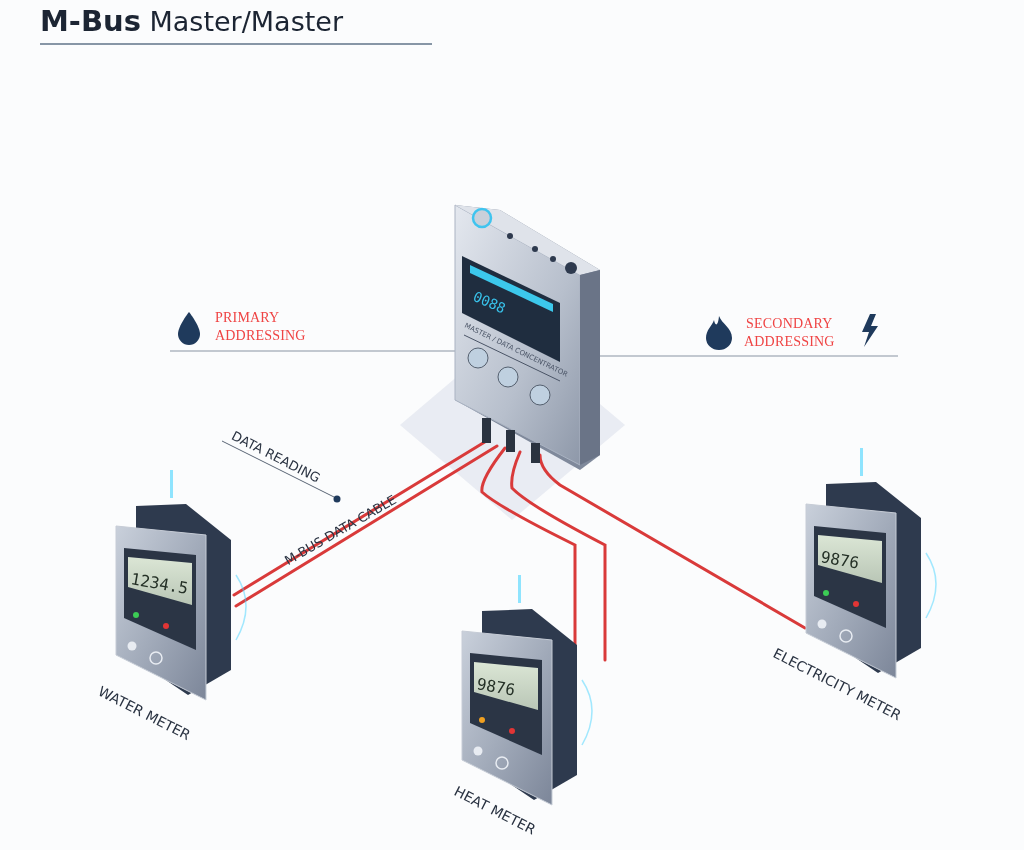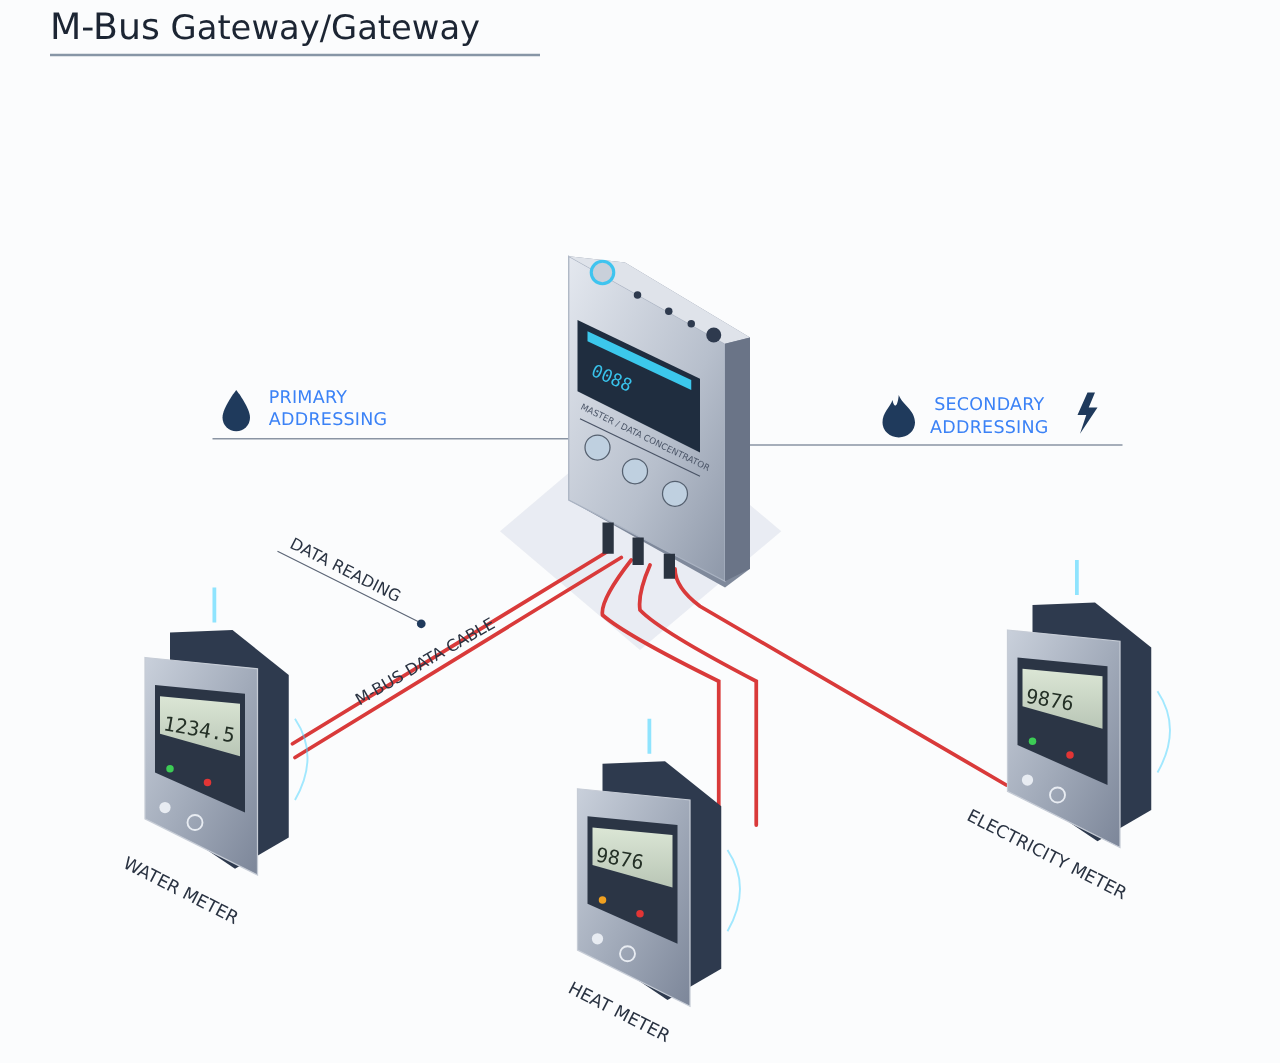--- a/index.html
+++ b/index.html
@@ -1,29 +1,29 @@
 <!DOCTYPE html>
 <html><head>
 <meta charset="utf-8">
 <style>
   html, body { margin:0; padding:0; }
   body { width:1024px; height:850px; background:#fbfcfd; position:relative; overflow:hidden;
          font-family:"DejaVu Sans", sans-serif; color:#1f2a38; }
   .title { position:absolute; left:40px; top:4px; font-size:27px; color:#1c2533; white-space:nowrap; }
-  .title b { font-weight:normal; font-size:29px; }
+  .title b { font-weight:bold; font-size:29px; }
   .title .rest { font-weight:normal; }
   .title-rule { position:absolute; left:40px; top:43px; width:392px; height:2px; background:#8796a6; }
   svg.diagram { position:absolute; left:0; top:0; }
-  .lbl { position:absolute; font-size:14px; color:#3b82f6; letter-spacing:0.2px; line-height:18px; white-space:nowrap; }
+  .lbl { position:absolute; font-size:14px; color:#ef4444; letter-spacing:0.2px; line-height:18px; white-space:nowrap;font-family:Liberation Serif, serif; }
   .rot { position:absolute; font-size:14px; color:#2a3342; white-space:nowrap; transform-origin:left top; }
 </style>
 </head>
 <body>
 
-<div class="title"><b>M-Bus</b> <span class="rest">Gateway/Gateway</span></div>
+<div class="title"><b>M-Bus</b> <span class="rest">Master/Master</span></div>
 <div class="title-rule"></div>
 
 <svg class="diagram" width="1024" height="850" viewBox="0 0 1024 850">
   <defs>
     <linearGradient id="bodyGrad" x1="0" y1="0" x2="1" y2="1">
       <stop offset="0" stop-color="#c9d0db"></stop>
       <stop offset="0.5" stop-color="#a3acbb"></stop>
       <stop offset="1" stop-color="#7c8699"></stop>
     </linearGradient>
     <linearGradient id="masterGrad" x1="0" y1="0" x2="1" y2="1">

